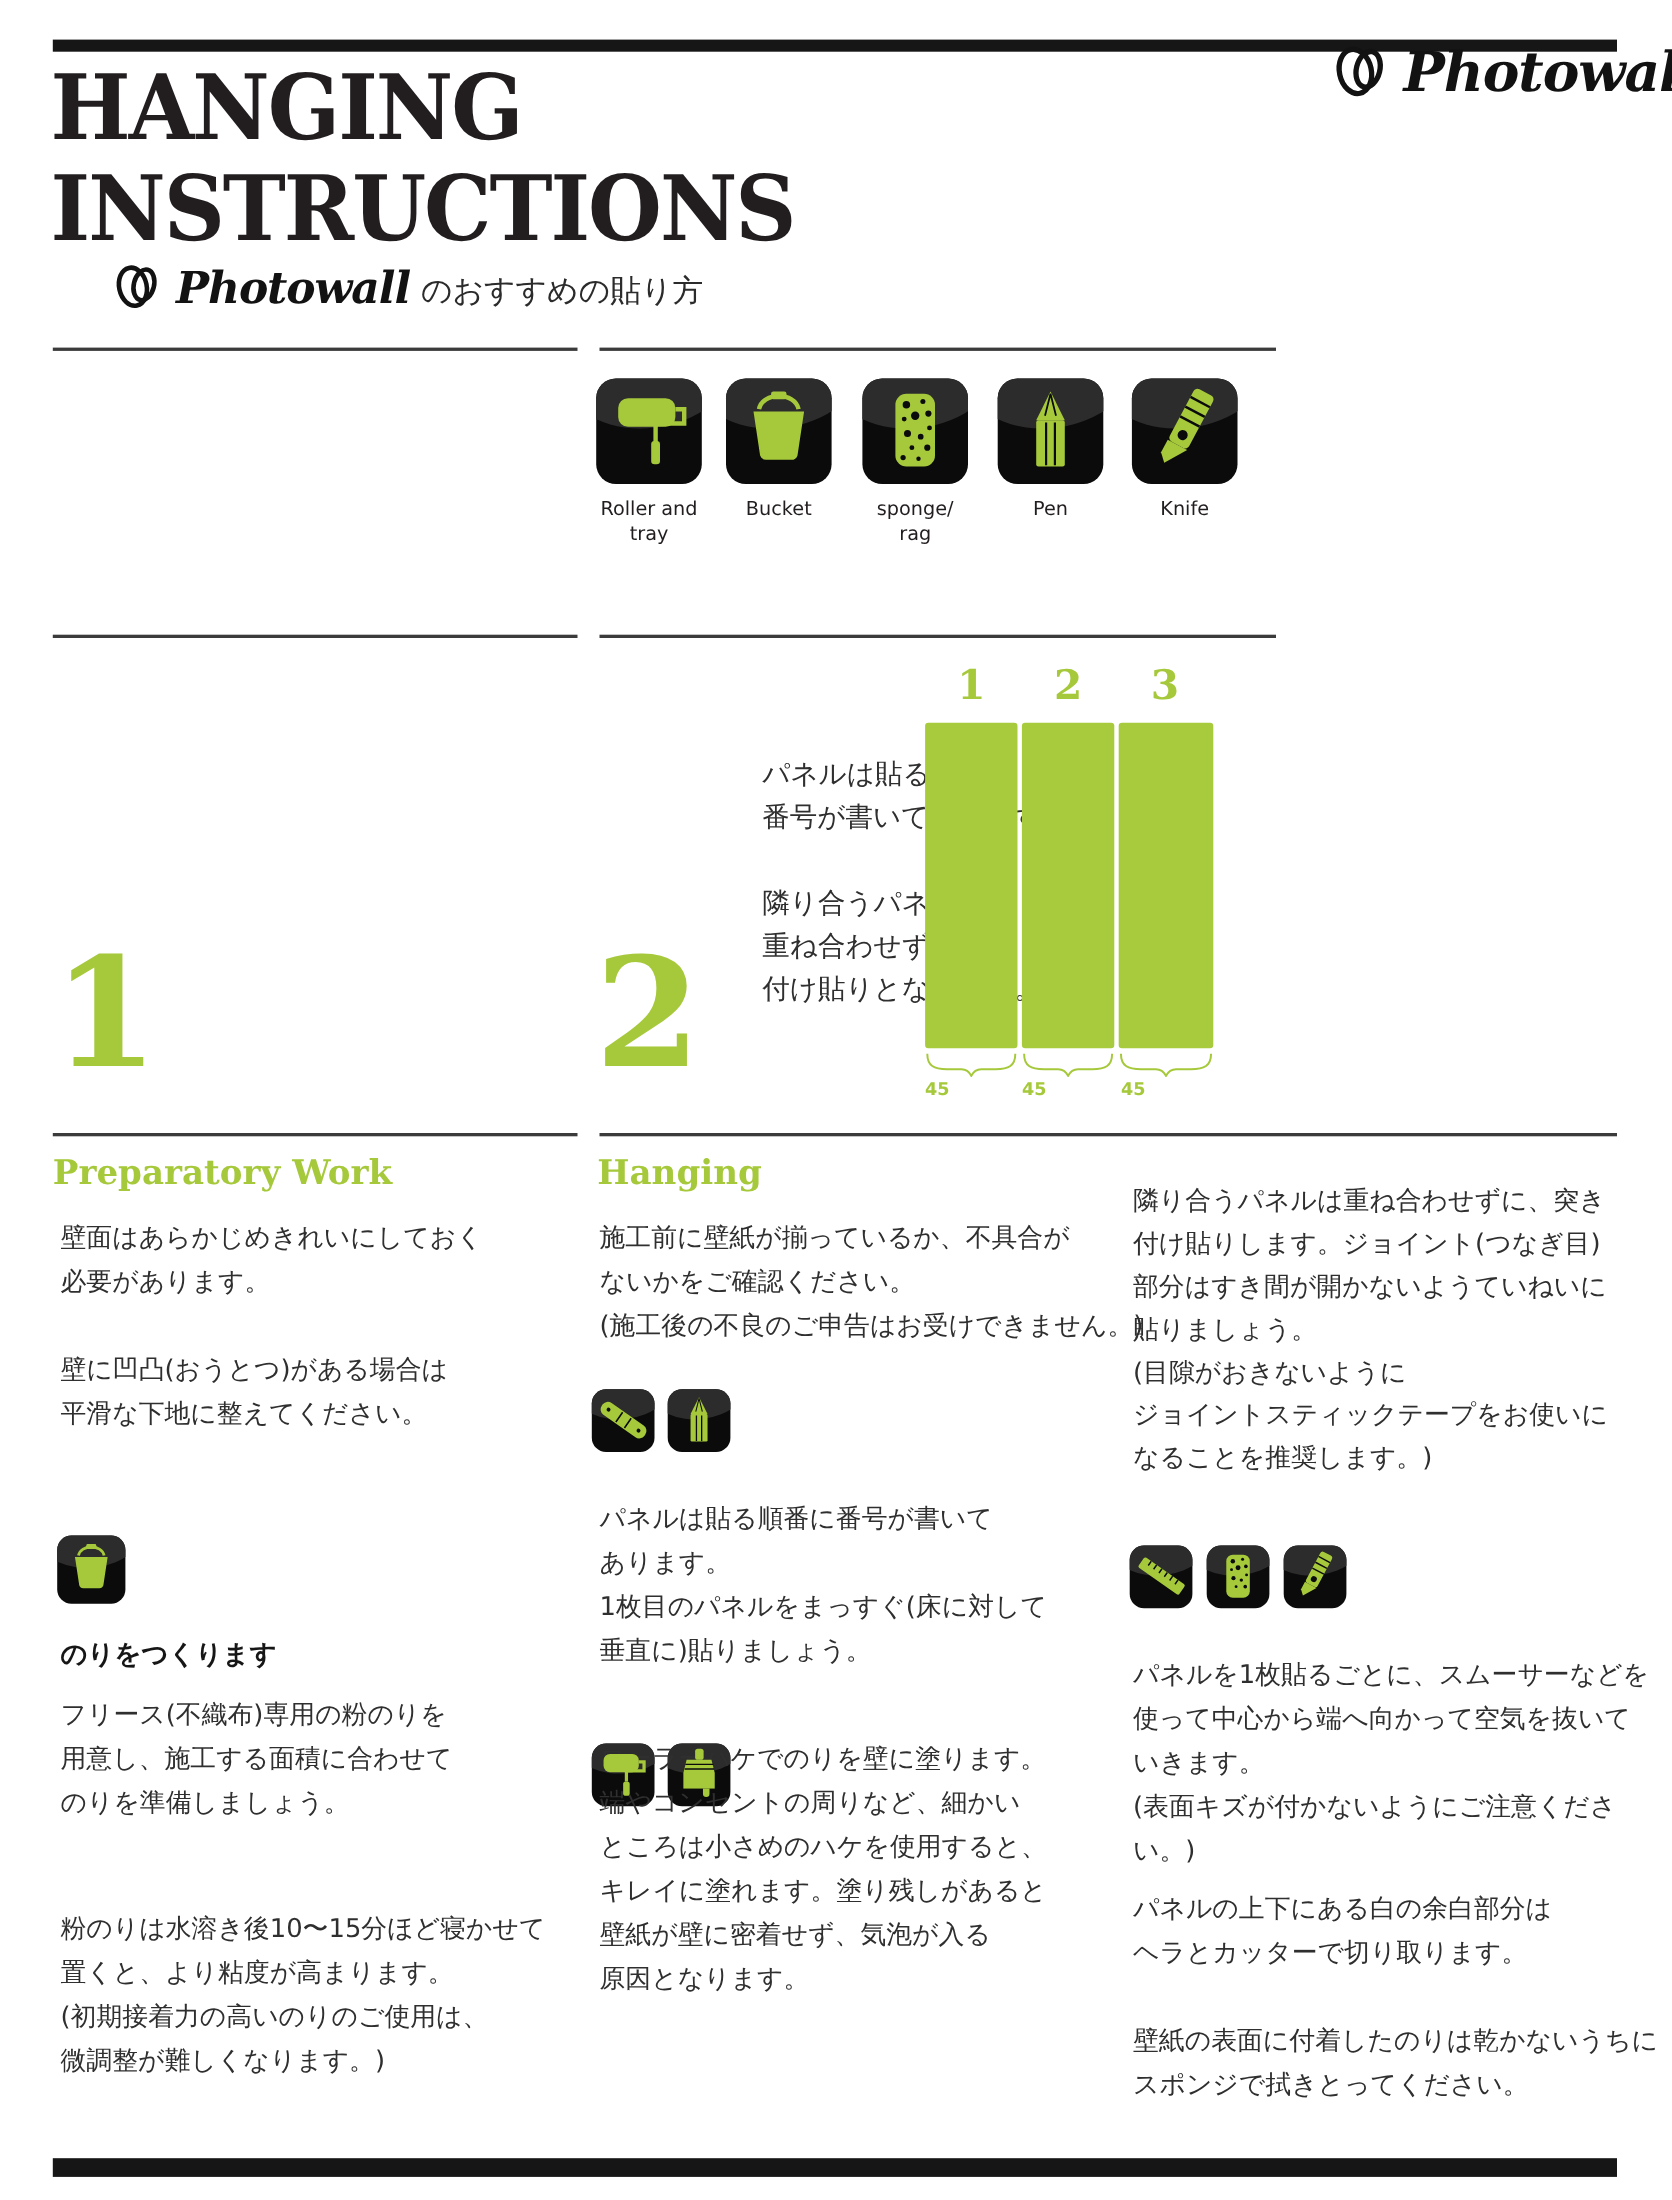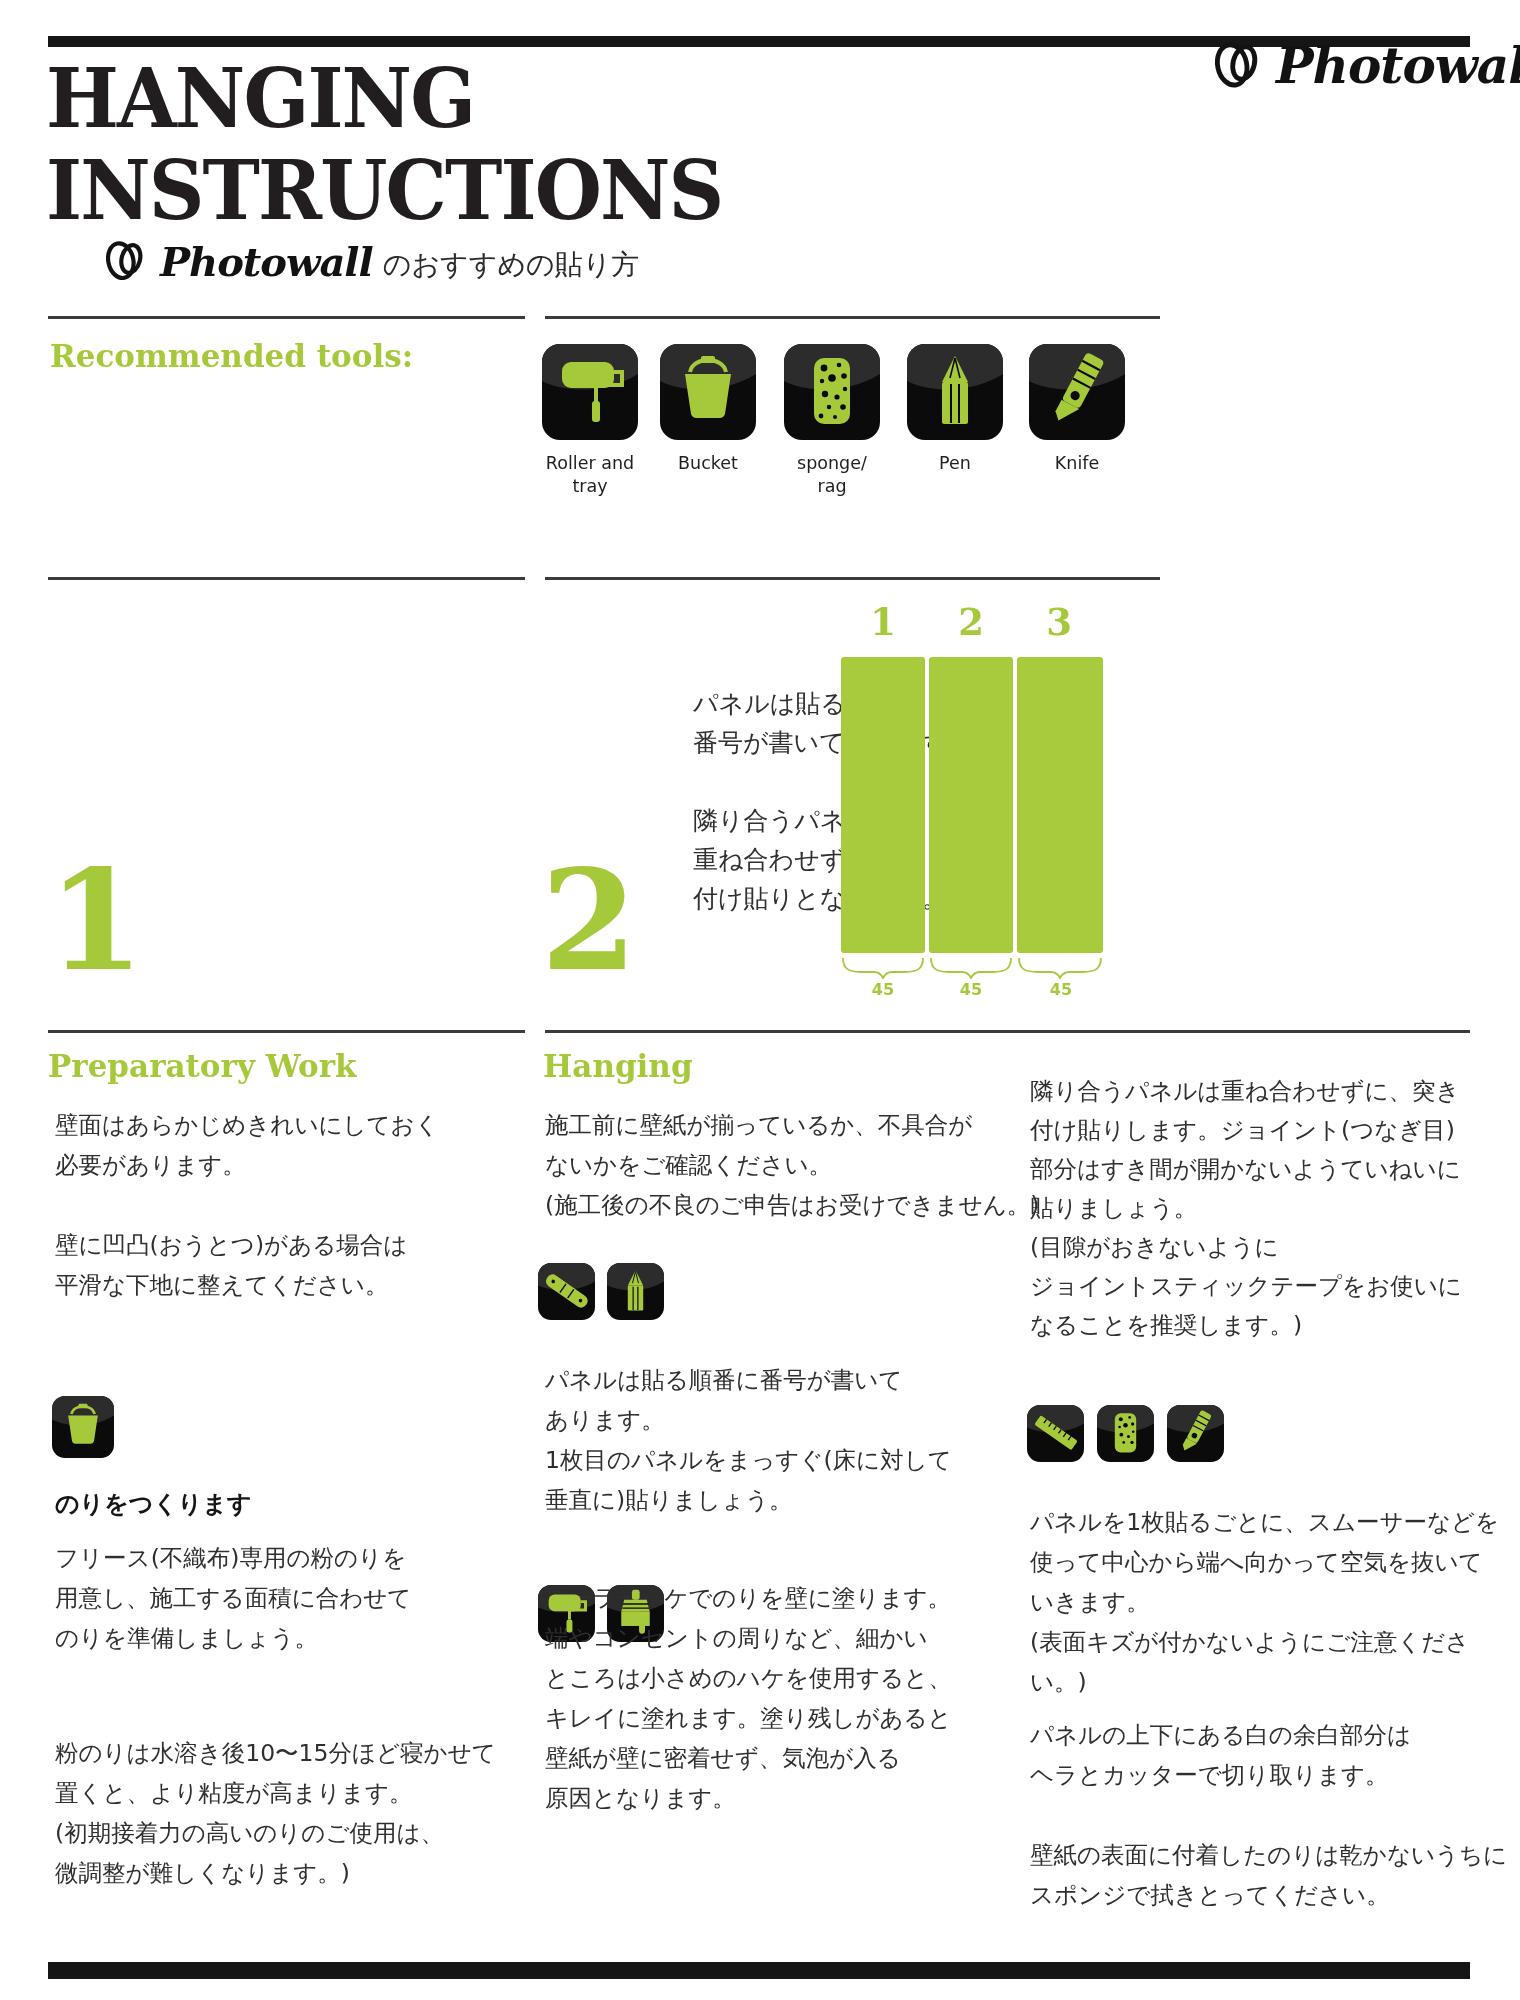--- a/index.html
+++ b/index.html
@@ -40,21 +40,21 @@
   .tools-heading{left:50px;top:338px;font-size:31px;}
 
   
   .stepnum{font-family:"DejaVu Serif",serif;font-weight:bold;font-size:138px;line-height:1;color:#a6c93c;}
 
   
   .dia-note{left:693px;font-size:25px;line-height:39px;color:#2f2f2f;}
   .panel{position:absolute;top:657px;height:296px;background:#a8cb3e;border-radius:3px;}
   .pnum{position:absolute;top:600px;width:84px;text-align:center;font-size:37px;}
   .brace{position:absolute;top:957px;height:22px;}
-  .wlabel{position:absolute;top:980px;width:84px;text-align:center;font-size:16px;font-weight:bold;}
+  .wlabel{position:absolute;top:980px;width:84px;text-align:left;font-size:16px;font-weight:bold;}
 
   
   .colhead{font-size:31px;}
   .body-txt{font-size:23.5px;line-height:40px;color:#2f2f2f;}
   .subhead{font-size:24px;font-weight:bold;color:#161616;}
 </style>
 </head>
 <body>
 
 <div id="page">
@@ -84,21 +84,20 @@
         <ellipse cx="37" cy="30" rx="11" ry="17" fill="none" stroke="#121212" stroke-width="5" transform="rotate(14 37 30)"></ellipse>
       </svg>
     </span>
     <span class="brand">Photowall</span>
     <span class="sub-suffix">のおすすめの貼り方</span>
   </div>
 
   <div class="abs rule" style="left:48px;top:316px;width:477px;"></div>
   <div class="abs rule" style="left:545px;top:316px;width:615px;"></div>
 
-  <div class="abs slab green tools-heading">Recommended tools:</div>
 
   <div class="tile tile-lg" style="left:542px;">
     <svg viewBox="0 0 96 96">
       <rect x="20" y="18" width="52" height="26" rx="9" fill="#a6c93c"></rect>
       <path d="M72,28 h8 v13 h-26 v17" fill="none" stroke="#a6c93c" stroke-width="4"></path>
       <rect x="50" y="57" width="8" height="21" rx="3" fill="#a6c93c"></rect>
     </svg>
   </div>
   <div class="tile tile-lg" style="left:660px;">
     <svg viewBox="0 0 96 96">

